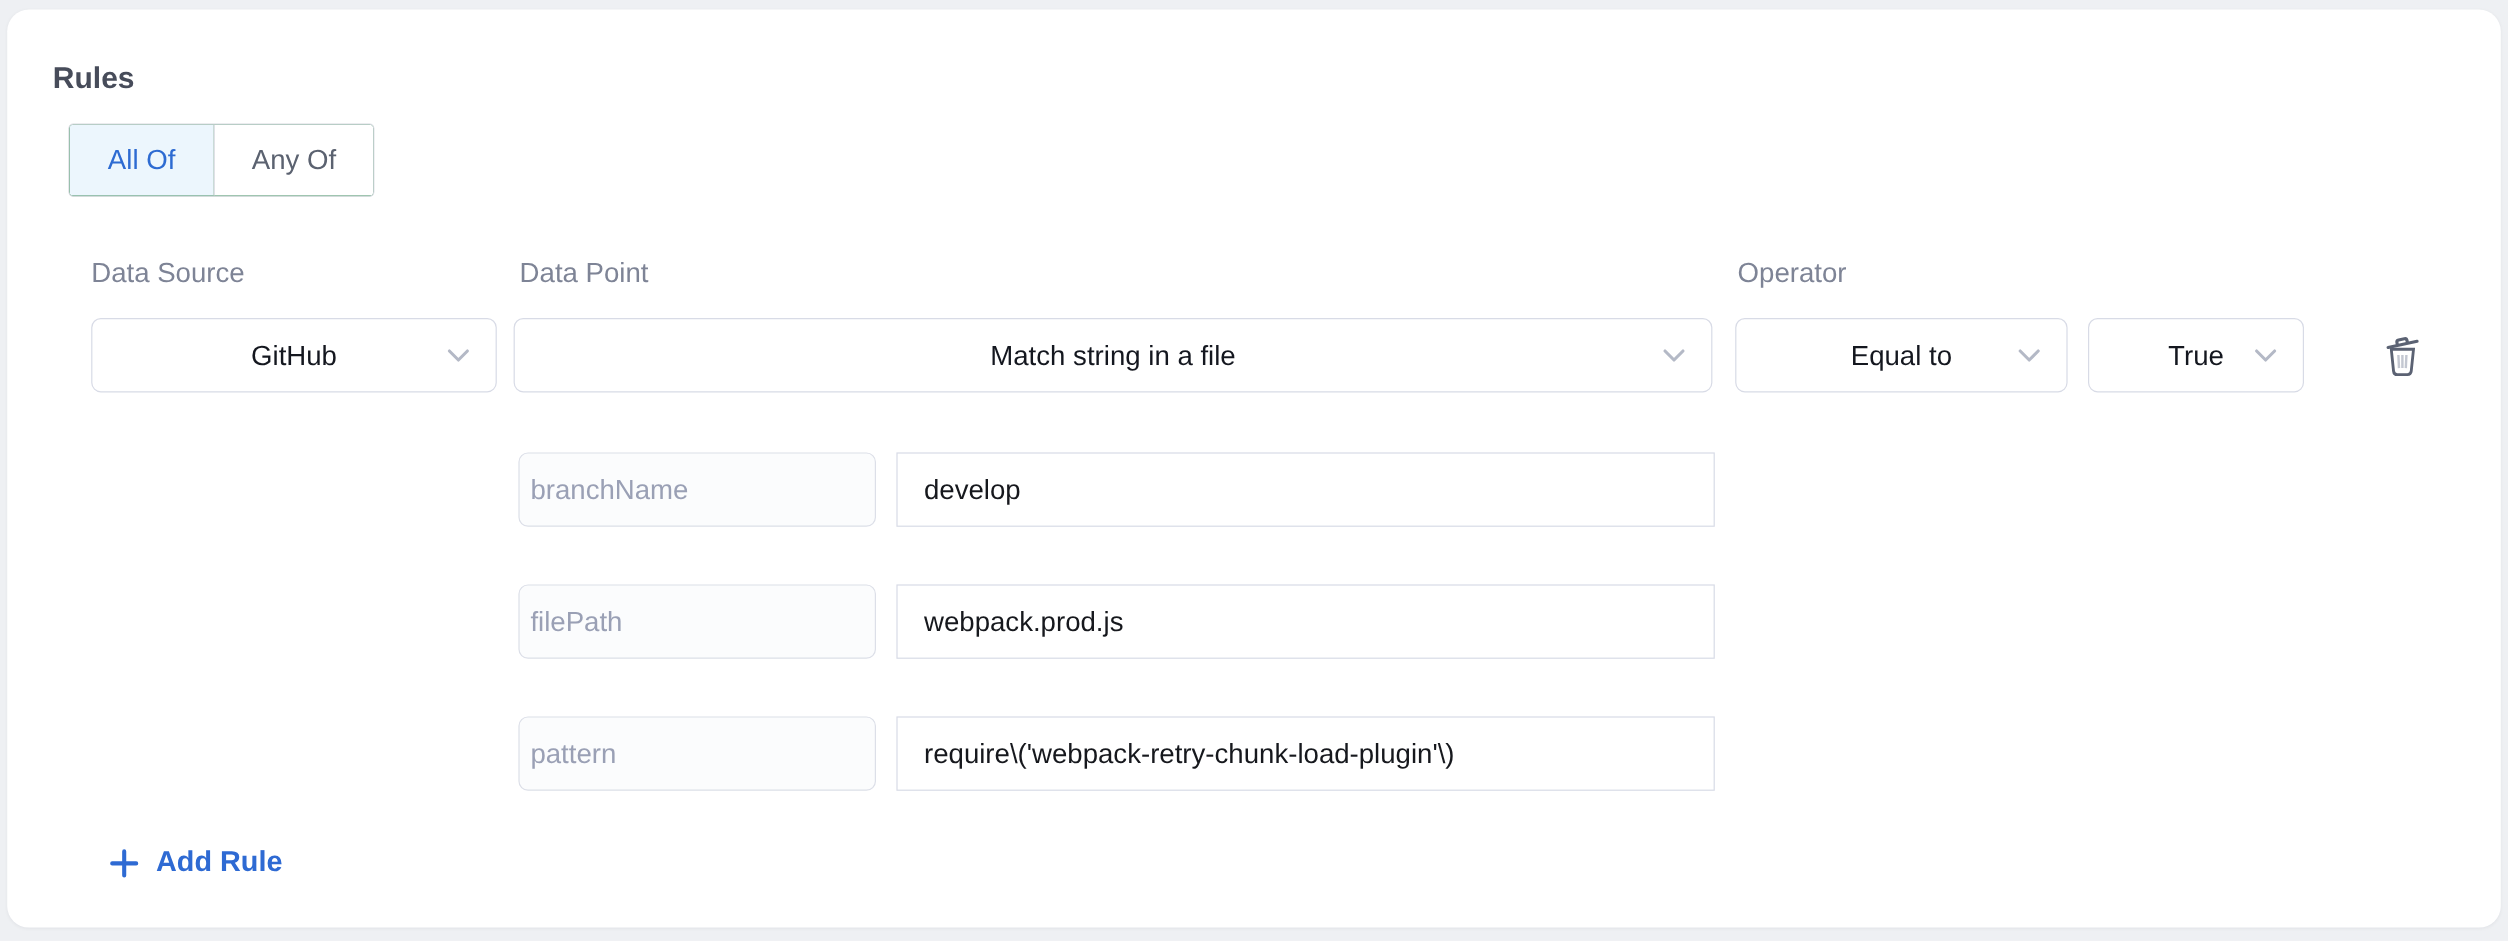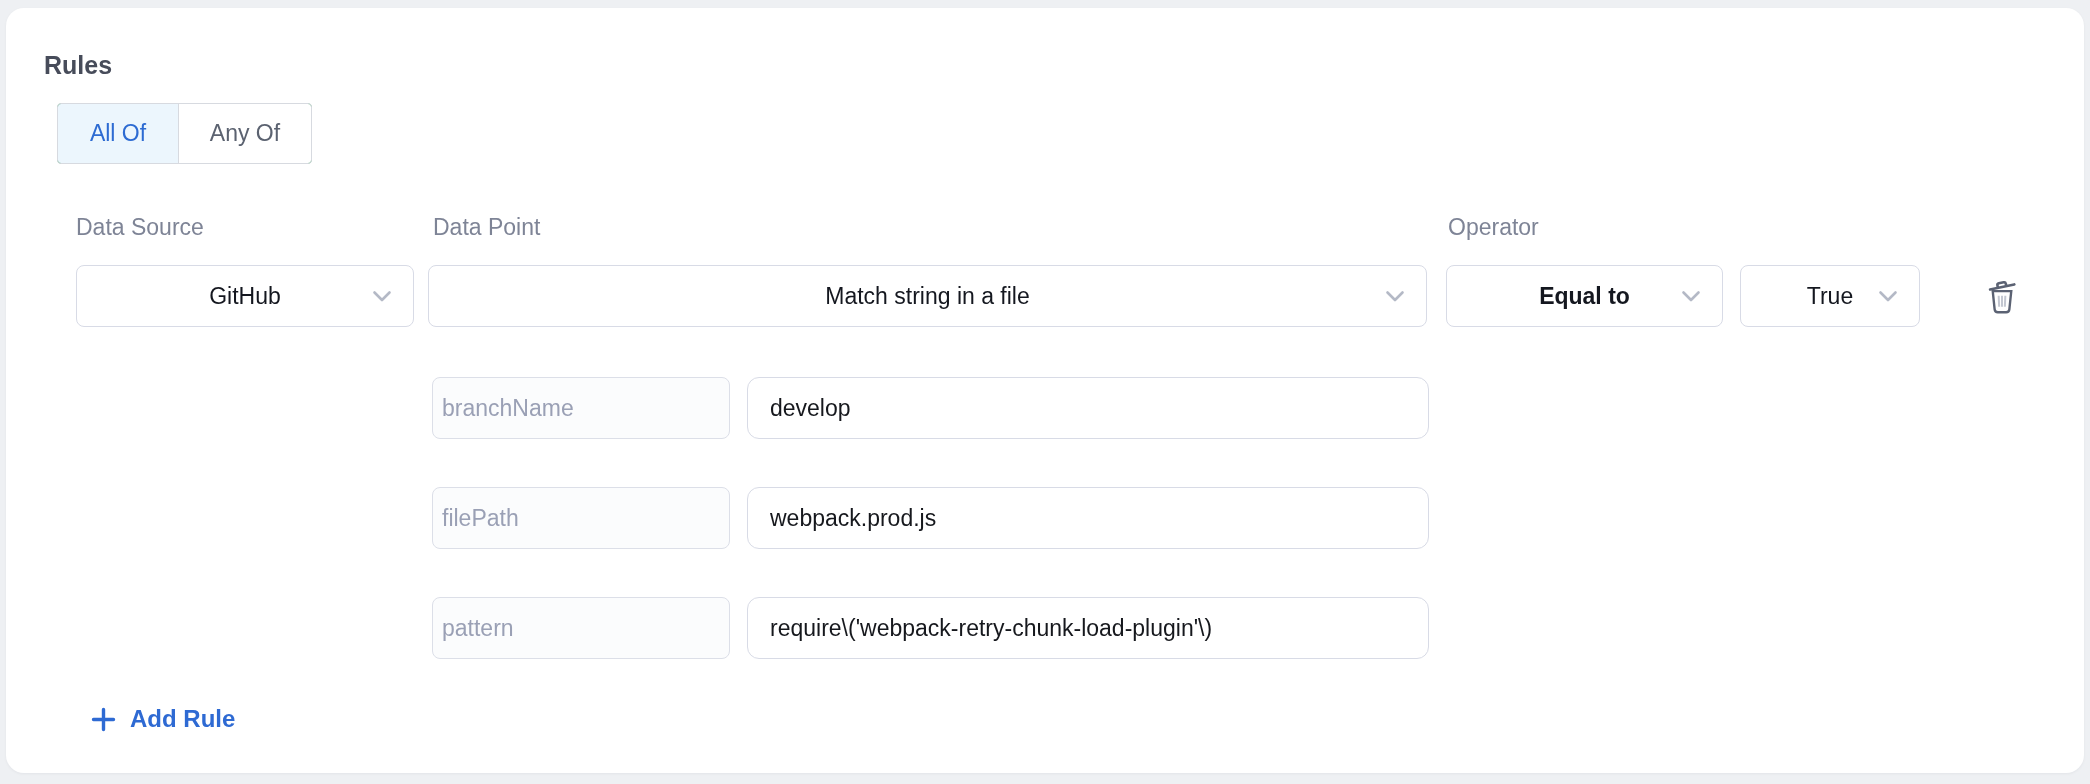--- a/index.html
+++ b/index.html
@@ -93,21 +93,21 @@
   .select .chev {
     position: absolute;
     right: 20px;
     top: 50%;
     transform: translateY(-50%);
     width: 22px; height: 14px;
     display: flex; align-items: center; justify-content: center;
   }
   .sel-ds { left: 70px;  width: 338px; }
   .sel-dp { left: 422px; width: 999px; }
-  .sel-op { left: 1440px; width: 277px; font-weight: bold; }
+  .sel-op { left: 1440px; width: 277px; }
   .sel-val { left: 1734px; width: 180px; }
 
   .icon-btn {
     left: 1972px; top: 267px;
     width: 48px; height: 46px;
     display: flex; align-items: center; justify-content: center;
     background: transparent;
     border: none;
     cursor: pointer;
   }
@@ -121,21 +121,21 @@
     display: flex;
     align-items: center;
     padding: 0 9px;
     font-size: 23px;
     color: #9aa0b5;
   }
   .param-row-value {
     left: 741px;
     width: 682px; height: 62px;
     border: 1px solid #d8dbe6;
-    border-radius: 12px;
+    border-radius: 0;
     background: #ffffff;
     font-size: 23px;
     color: #16181d;
     padding: 16px 22px;
     font-family: inherit;
     outline: none;
   }
   .row-1 { top: 369px; }
   .row-2 { top: 479px; }
   .row-3 { top: 589px; }

